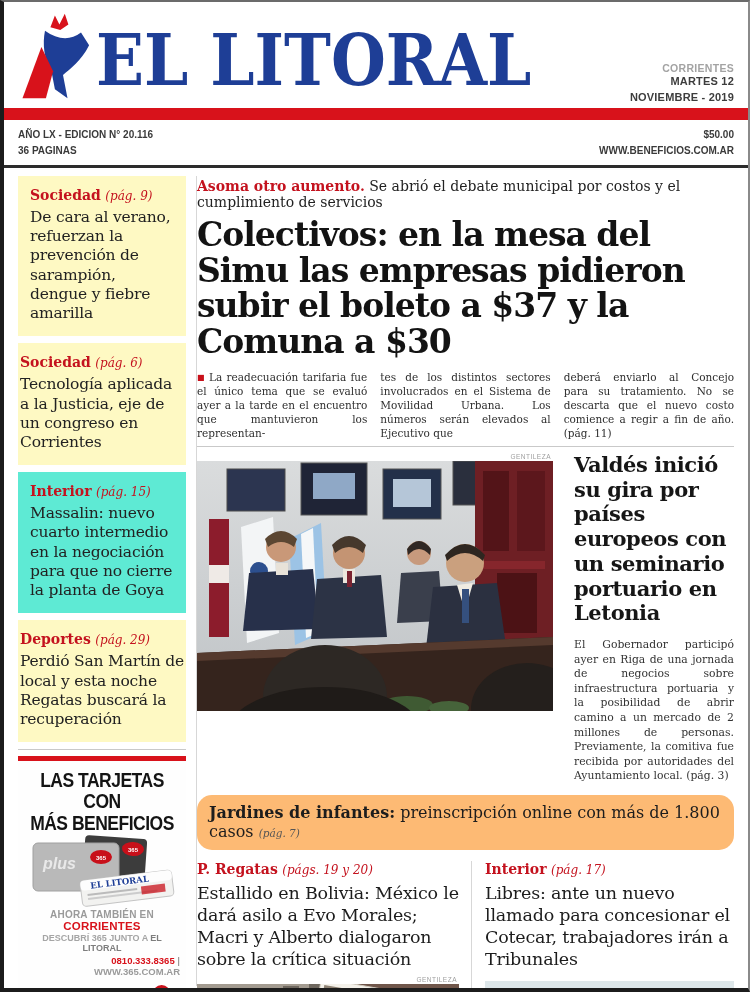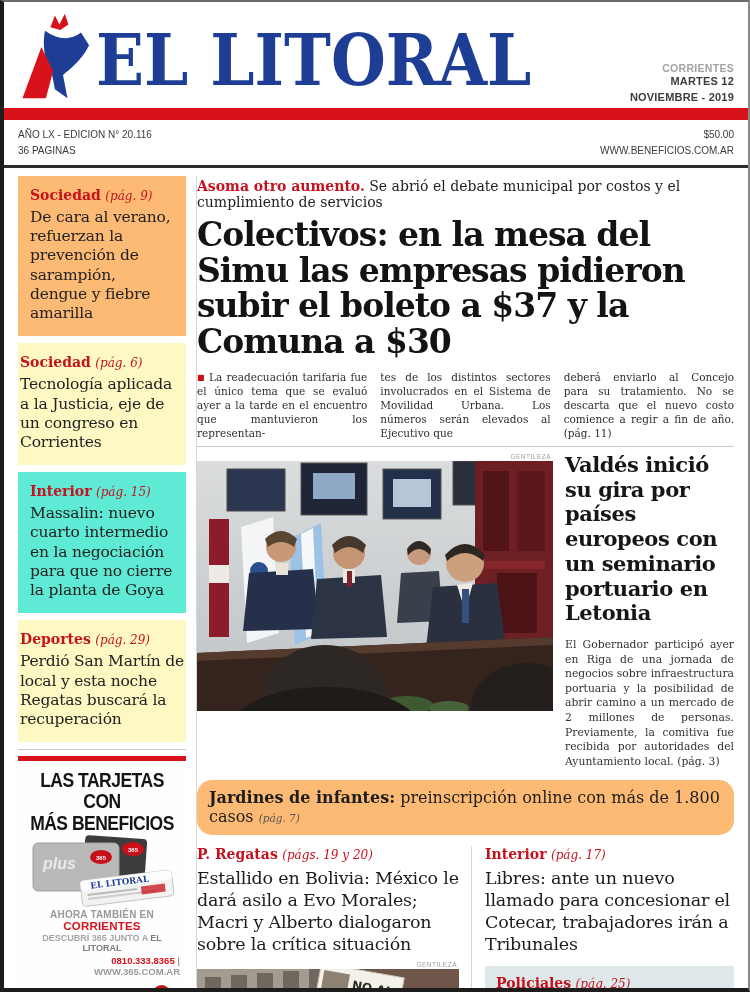--- a/index.html
+++ b/index.html
@@ -18,29 +18,29 @@
     font-family:"DejaVu Serif", serif; font-weight:bold; color:#1e3e96;
     font-size:63px; letter-spacing:0px; line-height:1; margin:16px 0 0 6px;
     transform:scaleY(1.12); transform-origin:top left; white-space:nowrap;
   }
   .date-block { margin-left:auto; text-align:right; font-family:"Liberation Sans", sans-serif; margin-top:52px; }
   .date-loc { color:#a3a3a3; font-size:10.5px; font-weight:bold; letter-spacing:.3px; }
   .date-l1, .date-l2 { color:#3d3d3d; font-size:11px; font-weight:bold; letter-spacing:.2px; line-height:1.45; }
   .redbar { height:12px; background:#d8121b; }
   
   .infobar { display:flex; justify-content:space-between; padding:7px 14px 6px; border-bottom:3px solid #2c2c2c; }
-  .infobar .col { font-family:"Liberation Sans", sans-serif; font-size:10px; font-weight:normal; color:#3a3a3a; line-height:1.6; }
+  .infobar .col { font-family:"Liberation Sans", sans-serif; font-size:10px; font-weight:bold; color:#3a3a3a; line-height:1.6; }
   .infobar .right { text-align:right; }
   
   .body { display:flex; padding:8px 14px 0 14px; height:818px; }
   .sidebar { width:168px; flex-shrink:0; }
   .main { flex:1; border-left:1px solid #d7d7d7; margin-left:10px; padding-left:0; }
   
   .side-item { padding:11px 12px 13px; margin-bottom:7px; }
-  .bg-cream { background:#fdba74; }
+  .bg-cream { background:#fef9c3; }
   .bg-blue { background:#5eead4; }
   .bg-white { background:#fef9c3; padding-left:2px; padding-right:2px; }
   .section-line { font-size:14px; color:#c4121e; margin-bottom:5px; }
   .section-name { font-weight:bold; }
   .section-page { font-style:italic; font-size:12px; }
   .side-headline { font-size:15.5px; line-height:1.24; color:#222; letter-spacing:-0.2px; }
   .rule { border:none; border-top:1px solid #c9c9c9; margin:6px 0; }
   
   .adbox { border-top:5px solid #d8121b; border-bottom:5px solid #d8121b; background:#fefefe; text-align:center; padding:9px 6px 6px; }
   .ad-title { font-family:"Liberation Sans", sans-serif; font-weight:bold; font-size:17.5px; color:#141414; line-height:1.05; letter-spacing:-0.5px; transform:scaleY(1.15); transform-origin:top center; }
@@ -58,21 +58,21 @@
   .fineprint2 { width:40px; }
   .fineprint2 div { height:2px; background:#c9c9c9; margin:2px 0; }
   .logo365 { width:27px; height:22px; }
   
   .kicker { font-size:14px; margin-top:2px; color:#222; }
   .kicker-bold { color:#c4121e; font-weight:bold; }
   .lead-headline { font-size:33px; font-weight:bold; line-height:1.08; letter-spacing:-1px; color:#131313; margin:7px 0 10px; }
   .deck { display:flex; gap:13px; }
   .deck-col { flex:1; font-size:10.5px; line-height:1.34; color:#2e2e2e; text-align:justify; }
   .bullet { color:#c8101a; font-size:8px; vertical-align:1px; }
-  .photo-row { display:flex; margin-top:2px; }
+  .photo-row { display:flex; margin-top:2px;gap:9px; }
   .photo-block { width:356px; flex-shrink:0; }
   .credit { text-align:right; font-family:"Liberation Sans", sans-serif; font-size:6.5px; color:#9e9e9e; letter-spacing:.5px; margin:0 2px 1px 0; }
   .valdes { flex:1; padding-left:12px; }
   .valdes-headline { font-size:21px; font-weight:bold; line-height:1.18; letter-spacing:-0.4px; color:#161616; }
   .valdes-deck { font-size:10.8px; line-height:1.35; color:#333; margin-top:12px; text-align:justify; }
   .strip { background:#fdba74; margin:11px 0; padding:8px 12px 9px; font-size:16px; color:#1d1d1d;border-radius:15px; }
   .strip .bold { font-weight:bold; }
   .strip .pageref { font-style:italic; font-size:10.5px; color:#555; }
   .lower { display:flex; }
   .lower-left { width:262px; flex-shrink:0; }

